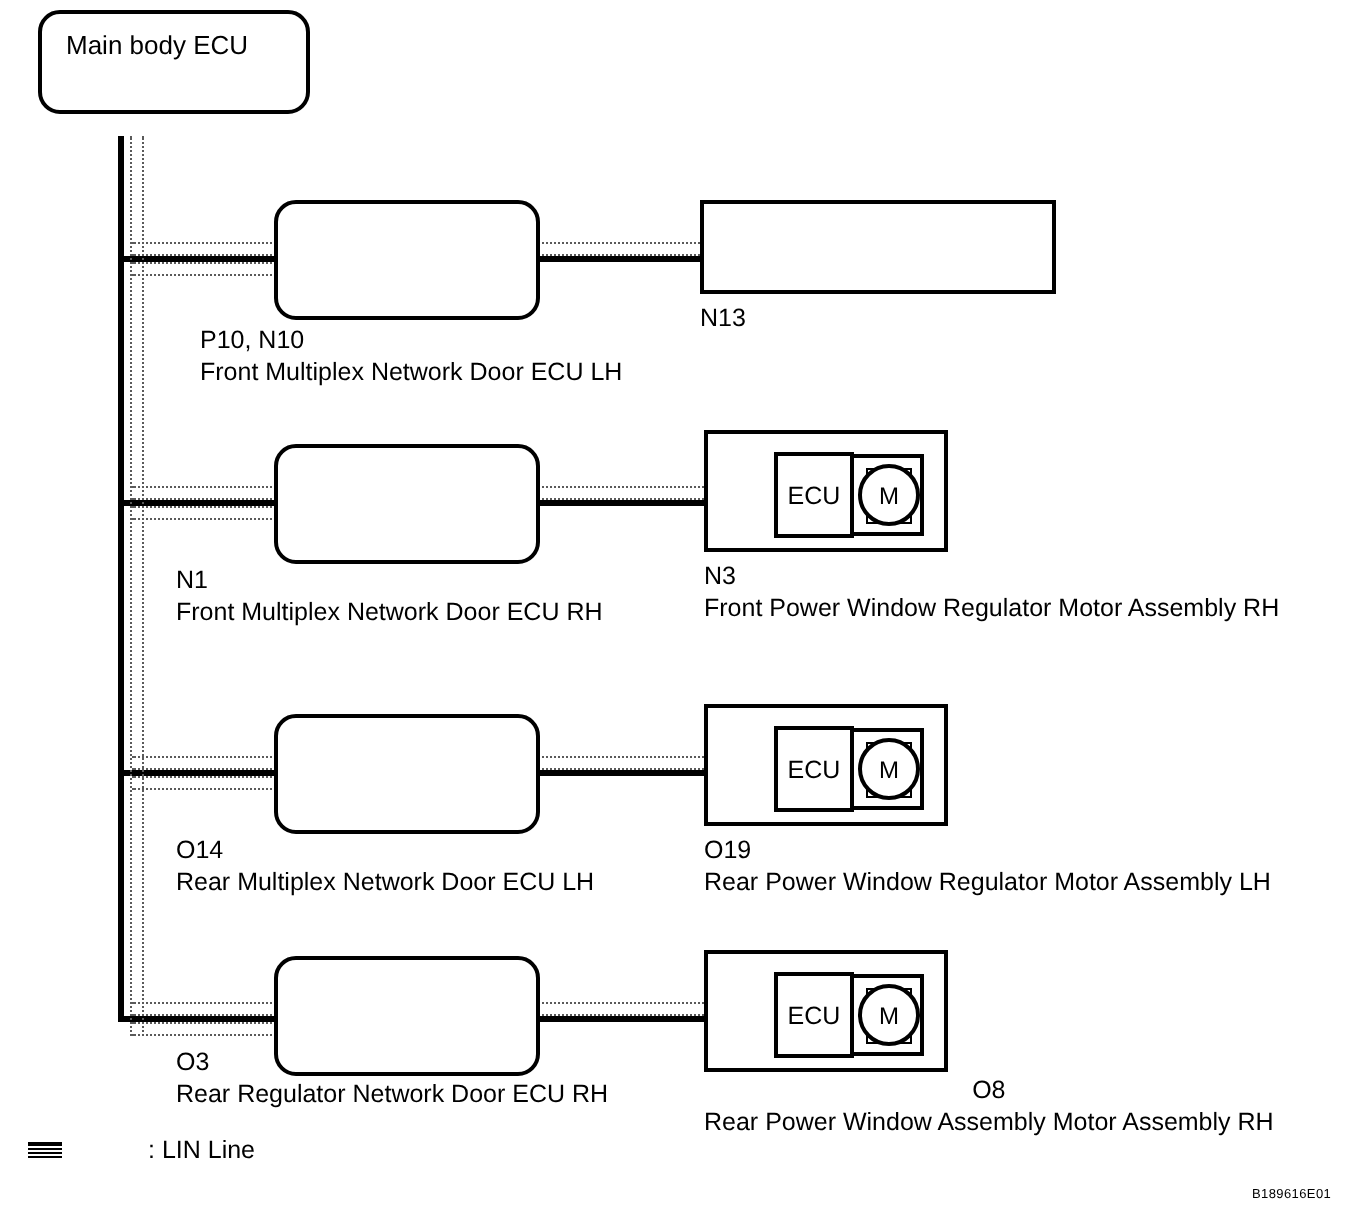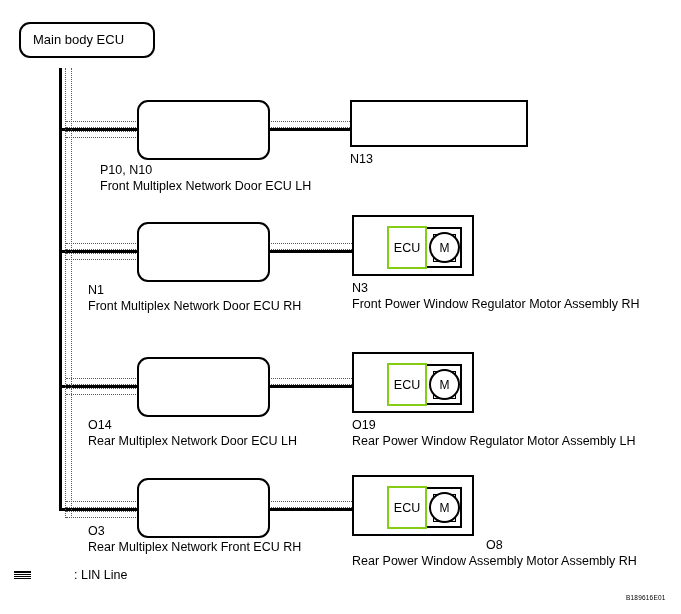--- a/index.html
+++ b/index.html
@@ -82,21 +82,21 @@
     border-left: 1px dotted #5a5a5a;
     border-right: 1px dotted #5a5a5a;
     background: transparent;
     z-index: 3;
   }
 
   
   .inner-ecu {
     position: absolute;
     box-sizing: border-box;
-    border: 2px solid #84cc16;
+    border: 2px solid #000000;
     background: #ffffff;
     display: flex;
     align-items: center;
     justify-content: center;
     font-size: 12.5px;
     z-index: 7;
   }
   .motor-frame {
     position: absolute;
     box-sizing: border-box;
@@ -184,21 +184,21 @@
   <div class="wire-solid" style="left:268px; top:385px; width:86px; height:3px;"></div>
   <div class="lin-h" style="left:268px; top:378px; width:86px; height:7px;"></div>
 
   <div class="wire-solid" style="left:59px; top:508px; width:80px; height:3px;"></div>
   <div class="lin-h" style="left:66px; top:501px; width:74px; height:7px;"></div>
   <div class="lin-h" style="left:66px; top:511px; width:74px; height:7px;"></div>
 
   <div class="wire-solid" style="left:268px; top:508px; width:86px; height:3px;"></div>
   <div class="lin-h" style="left:268px; top:501px; width:86px; height:7px;"></div>
 
-  <div class="node rounded" style="left:19px; top:22px; width:136px; height:36px;">
+  <div class="node rounded" style="left:19px; top:5px; width:136px; height:52px;">
     <span class="node-title">Main body ECU</span>
   </div>
 
   <div class="node rounded" style="left:137px; top:100px; width:133px; height:60px;"></div>
   <div class="caption" style="left:100px; top:163px;">
     <span class="code">P10, N10</span>
     <span class="desc">Front Multiplex Network Door ECU LH</span>
   </div>
 
   <div class="node sharp" style="left:350px; top:100px; width:178px; height:47px;"></div>
@@ -240,21 +240,21 @@
     <div class="motor-circle" style="left:75px; top:15px; width:31px; height:31px;">M</div>
   </div>
   <div class="caption" style="left:352px; top:418px;">
     <span class="code">O19</span>
     <span class="desc">Rear Power Window Regulator Motor Assembly LH</span>
   </div>
 
   <div class="node rounded" style="left:137px; top:478px; width:133px; height:60px;"></div>
   <div class="caption" style="left:88px; top:524px;">
     <span class="code">O3</span>
-    <span class="desc">Rear Multiplex Network Front ECU RH</span>
+    <span class="desc">Rear Regulator Network Door ECU RH</span>
   </div>
 
   <div class="node sharp" style="left:352px; top:475px; width:122px; height:61px;">
     <div class="motor-lead" style="left:60px; top:10px; width:48px; height:1.5px;"></div>
     <div class="motor-lead" style="left:60px; top:49px; width:48px; height:1.5px;"></div>
     <div class="motor-lead" style="left:106px; top:10px; width:1.5px; height:41px;"></div>
     <div class="motor-frame" style="left:79px; top:17px; width:23px; height:28px;"></div>
     <div class="inner-ecu" style="left:33px; top:9px; width:40px; height:43px;">ECU</div>
     <div class="motor-circle" style="left:75px; top:15px; width:31px; height:31px;">M</div>
   </div>

